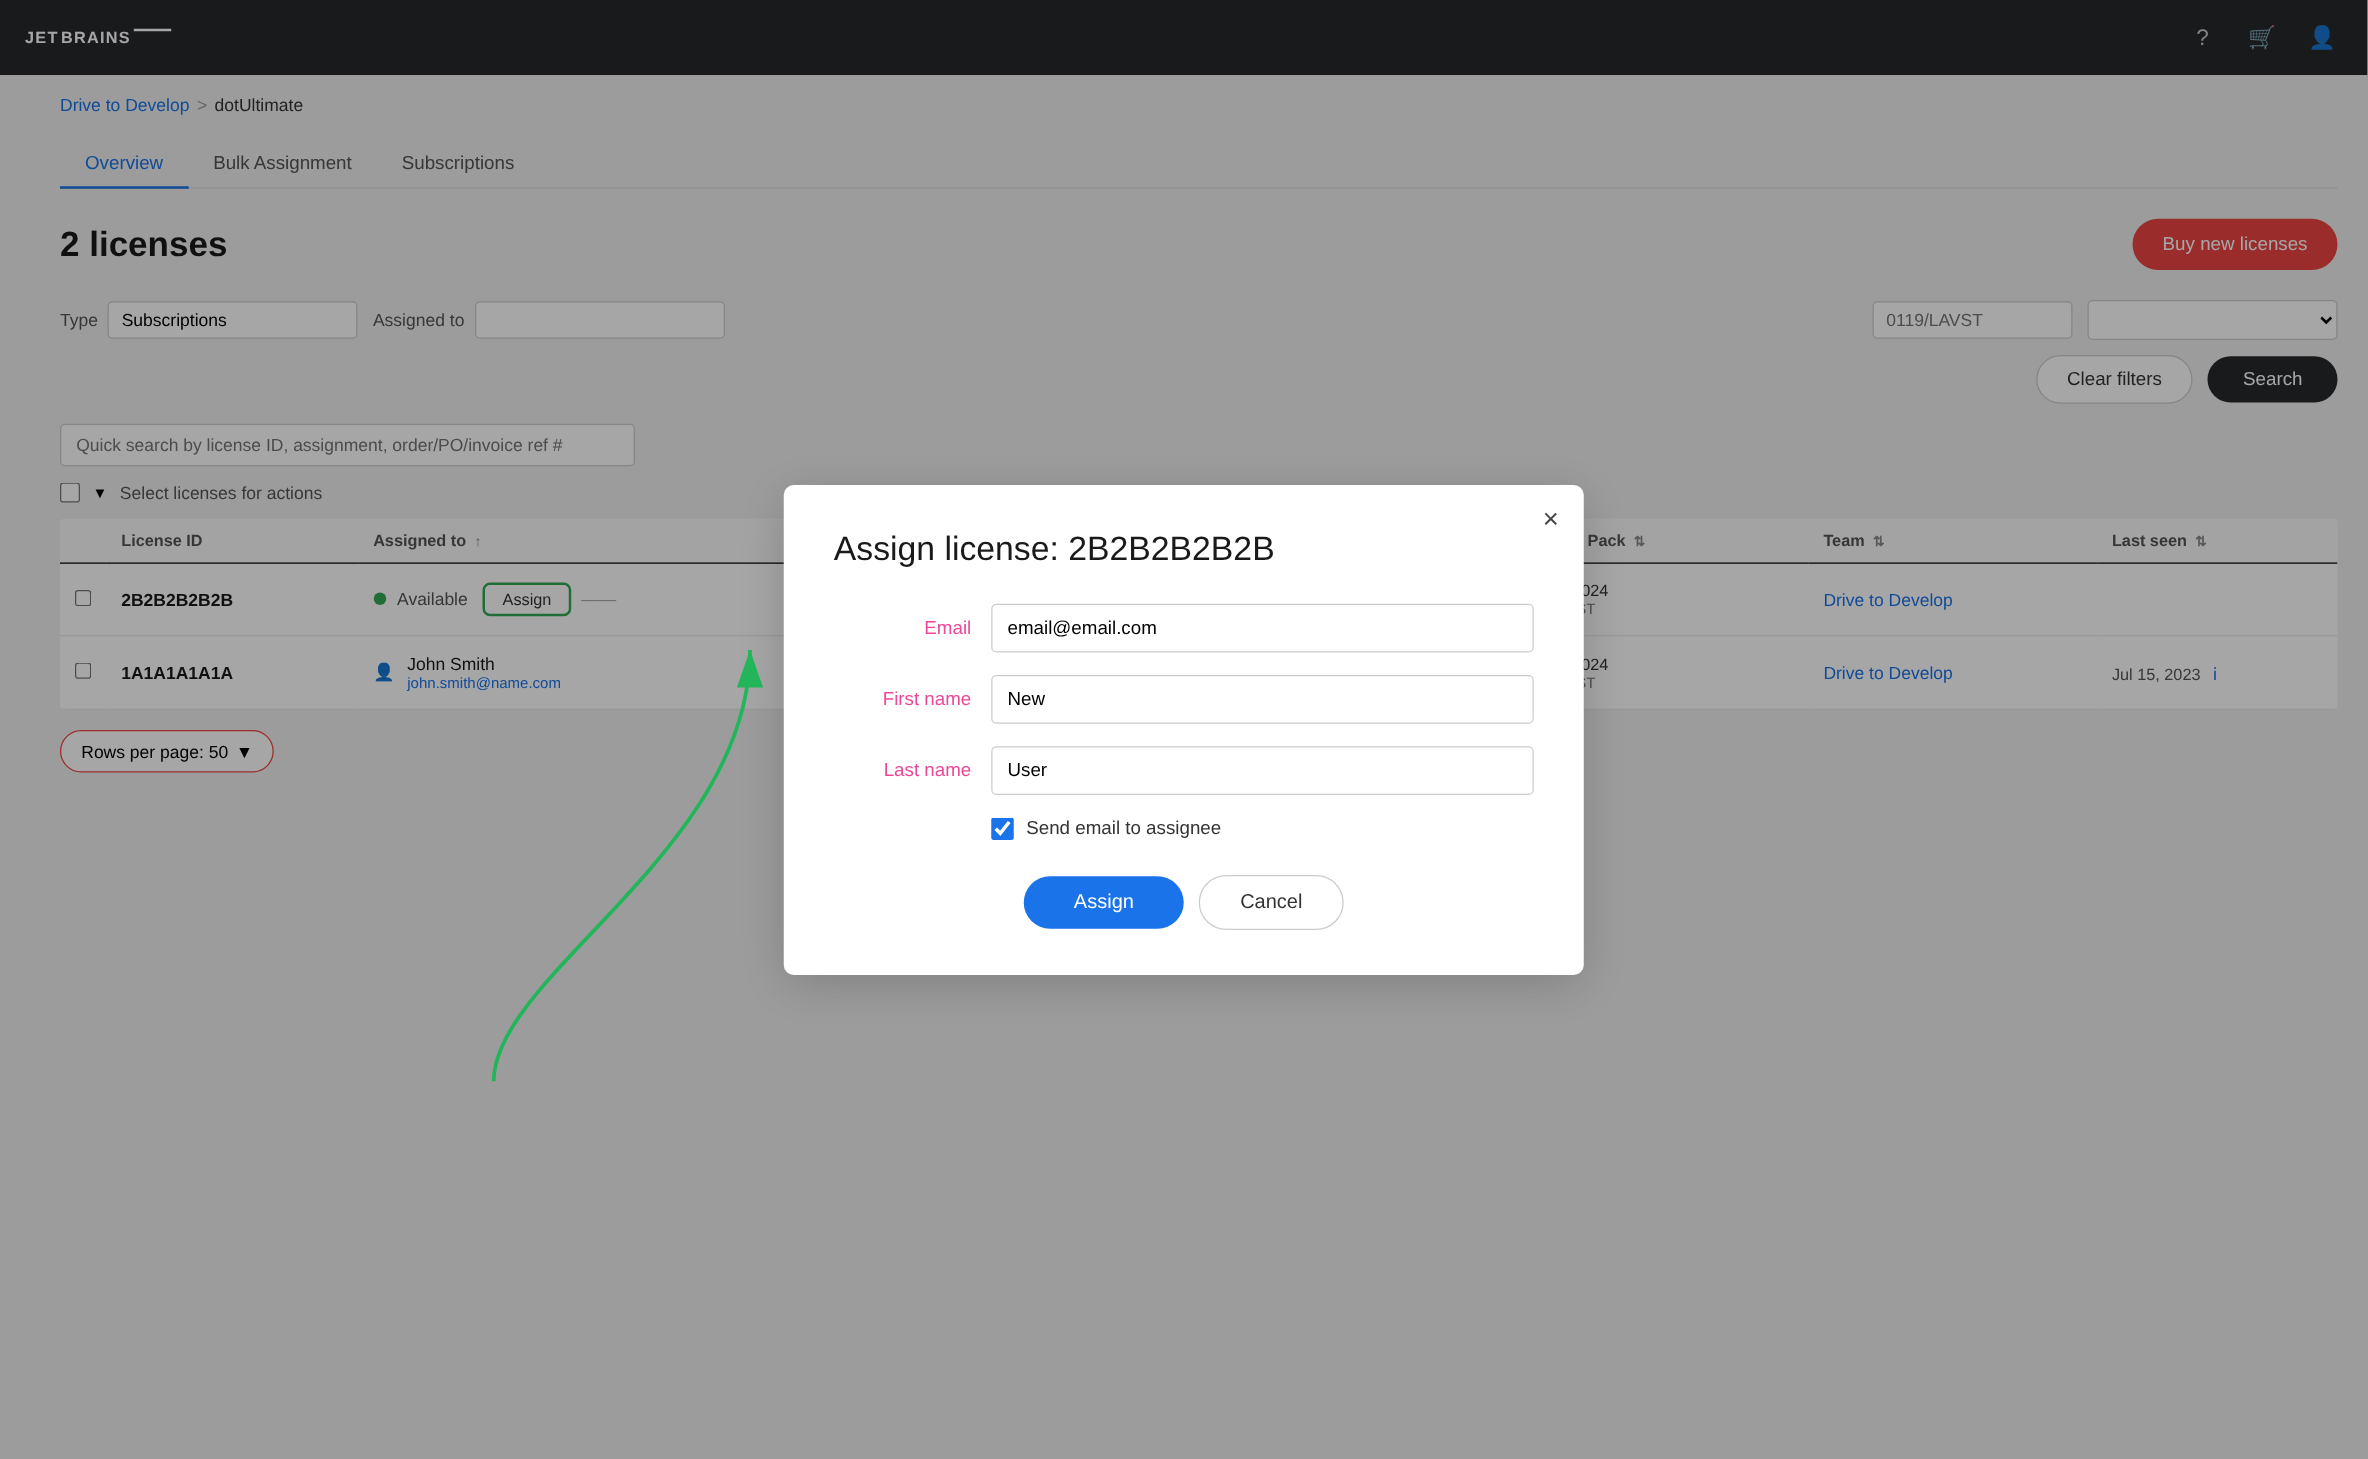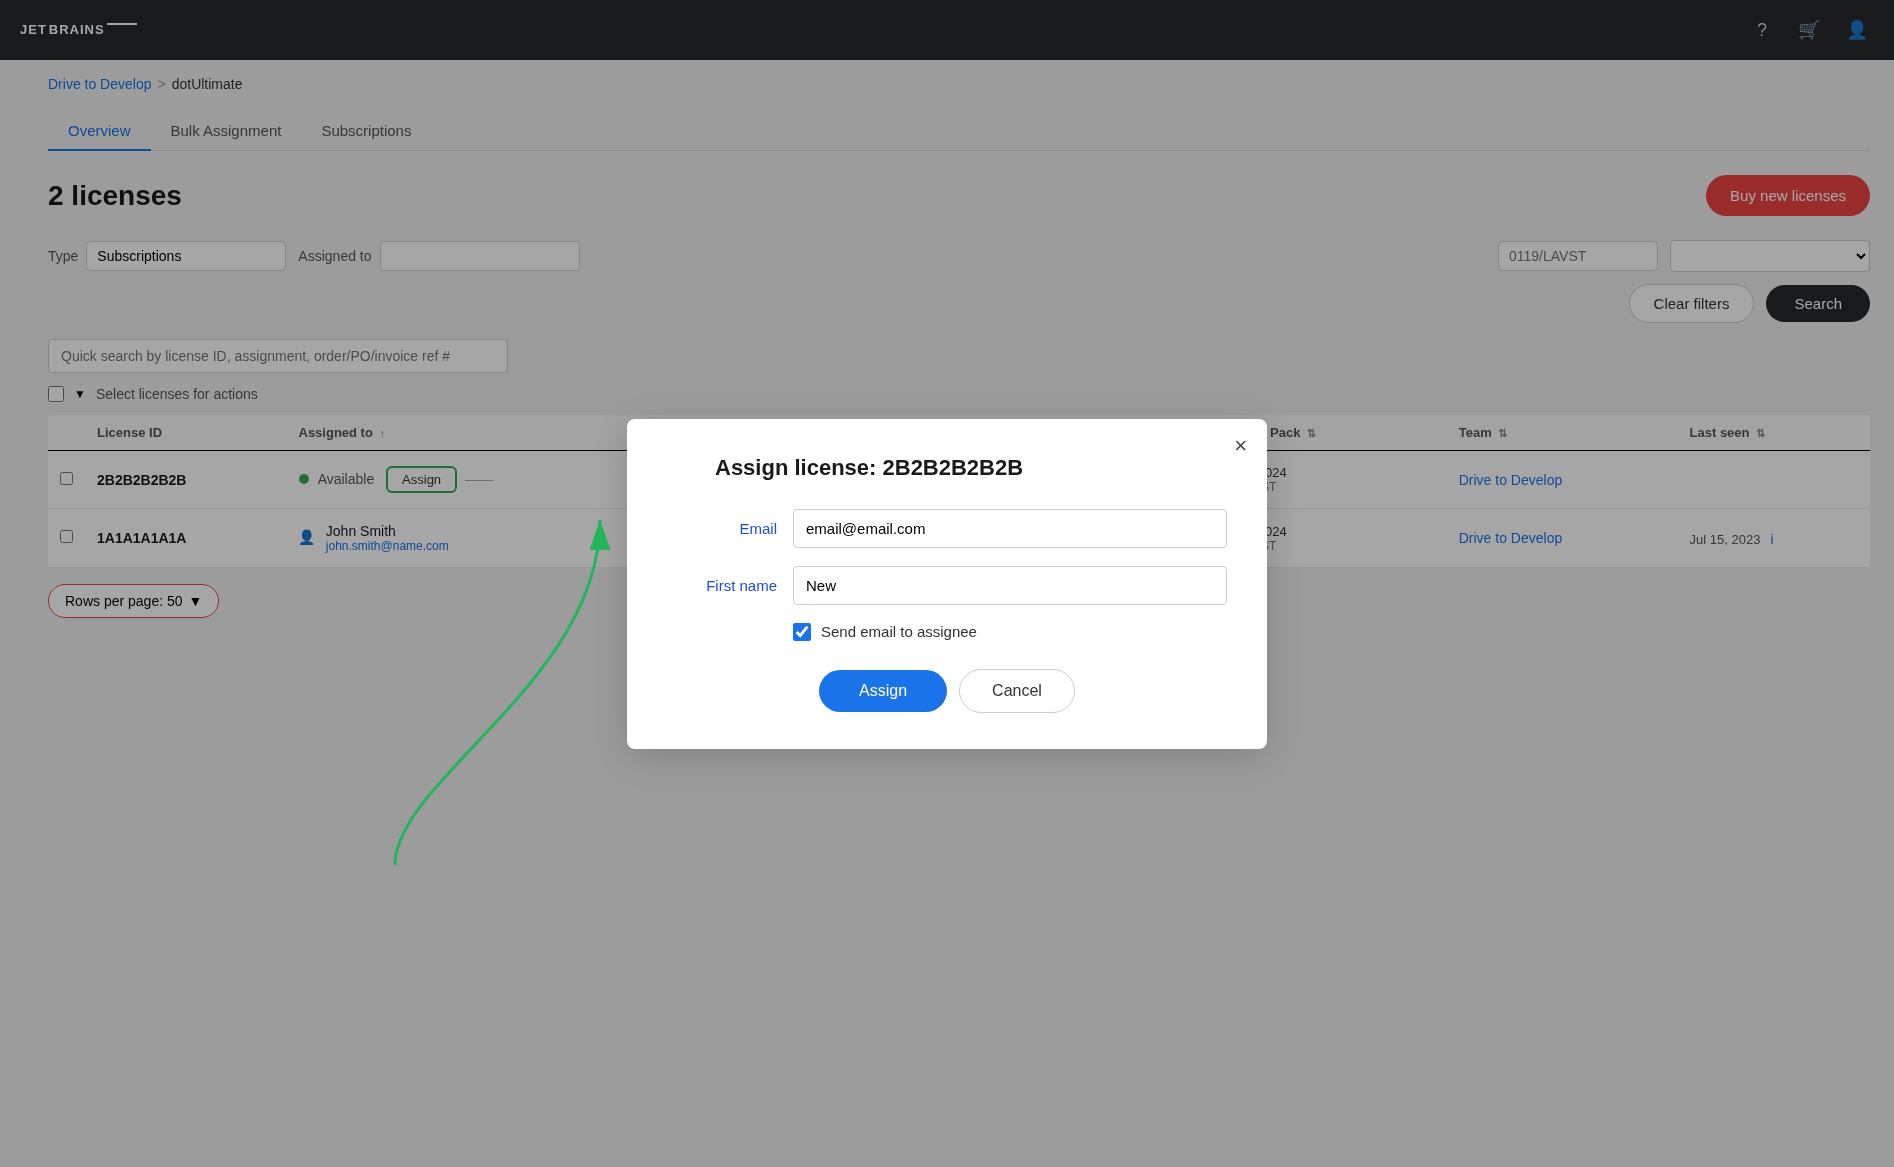--- a/index.html
+++ b/index.html
@@ -304,46 +304,45 @@
     .modal {
       background: white;
       border-radius: 8px;
       padding: 36px 40px;
       width: 640px;
       max-width: 95%;
       position: relative;
       box-shadow: 0 8px 40px rgba(0,0,0,0.18);
     }
     .modal-title {
-      font-size: 22px;
-      font-weight: 700;
+      font-size: 27px;
+      font-weight: 400;
       color: #1a1a1a;
       margin-bottom: 28px;
-      margin-left: 48px;
     }
     .modal-close {
       position: absolute;
       top: 16px;
       right: 20px;
       background: none;
       border: none;
       font-size: 22px;
       cursor: pointer;
       color: #444;
       line-height: 1;
     }
     .form-row {
       display: flex;
       align-items: center;
       margin-bottom: 18px;
       gap: 0;
     }
     .form-label {
       font-size: 15px;
-      color: #1d4ed8;
+      color: #ec4899;
       width: 110px;
       text-align: right;
       margin-right: 16px;
       flex-shrink: 0;
     }
     .form-input {
       flex: 1;
       border: 1px solid #ccc;
       border-radius: 4px;
       padding: 10px 12px;
@@ -607,20 +606,24 @@
     <h2 class="modal-title">Assign license: 2B2B2B2B2B</h2>
 
     <div class="form-row">
       <label class="form-label">Email</label>
       <input class="form-input" type="email" value="email@email.com" style="">
     </div>
     <div class="form-row">
       <label class="form-label">First name</label>
       <input class="form-input" type="text" value="New" style="">
     </div>
+    <div class="form-row">
+      <label class="form-label">Last name</label>
+      <input class="form-input" type="text" value="User" style="">
+    </div>
 
     <div class="checkbox-row">
       <input type="checkbox" class="checkbox-blue" id="send-email-cb" checked="" style="">
       <label for="send-email-cb" class="checkbox-label">Send email to assignee</label>
     </div>
 
     <div class="modal-actions">
       <button class="btn-modal-assign">Assign</button>
       <button class="btn-modal-cancel">Cancel</button>
     </div>

